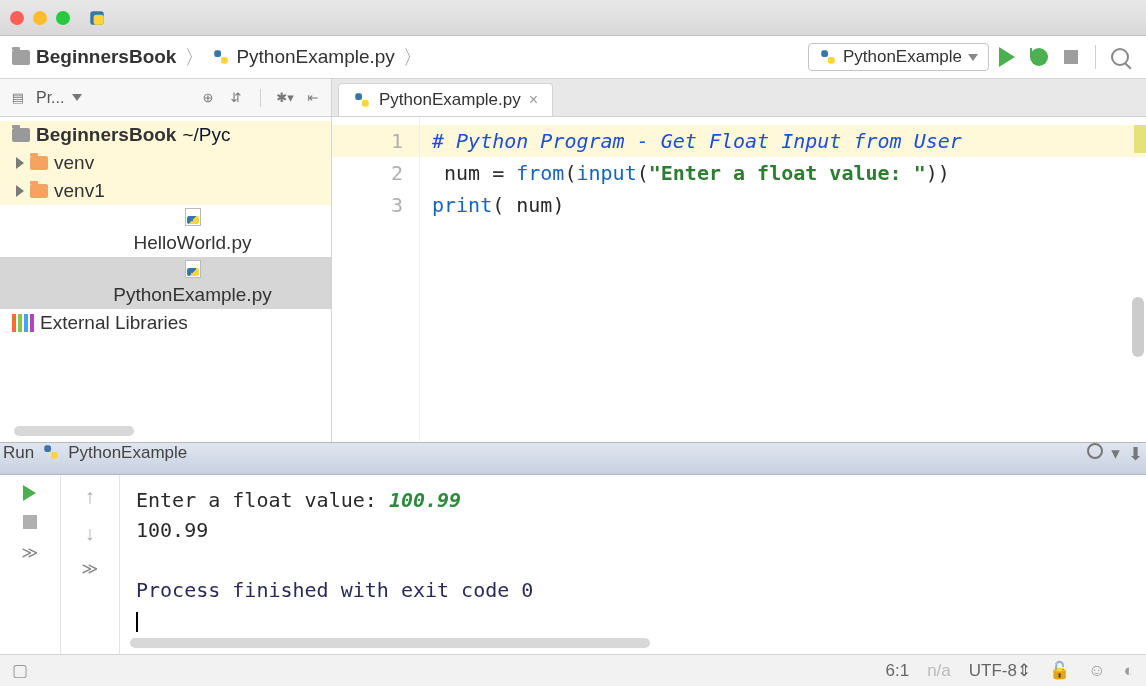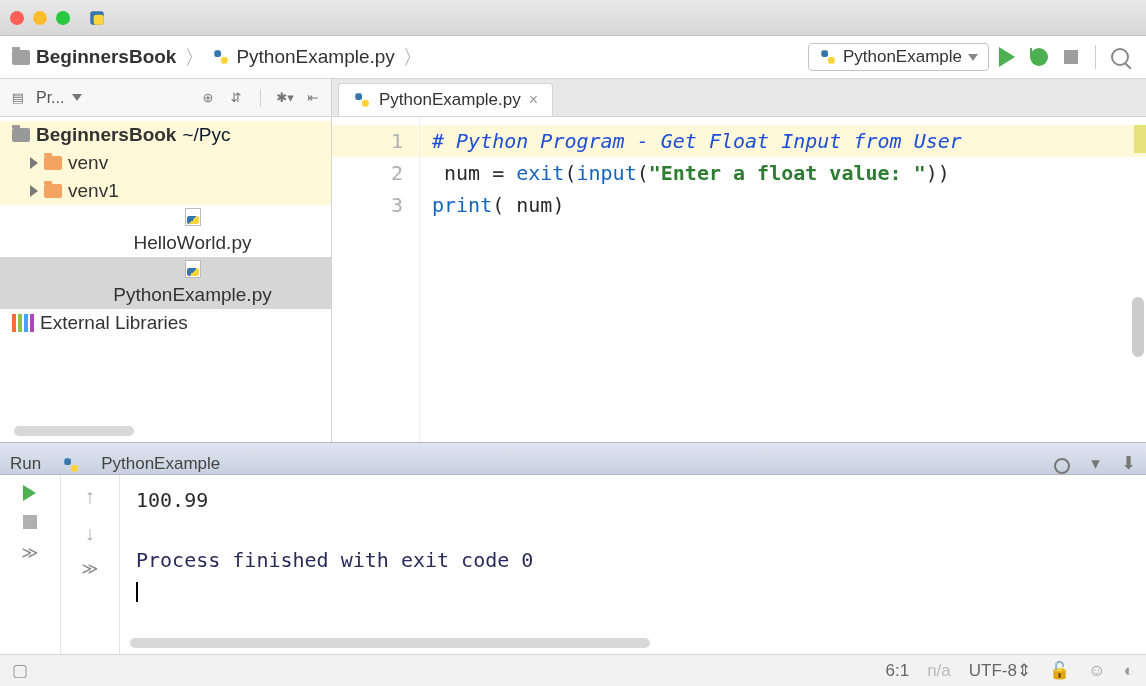--- a/index.html
+++ b/index.html
@@ -55,21 +55,21 @@
 .search-icon::after{content:"";position:absolute;width:2px;height:8px;background:#888;transform:rotate(-45deg);bottom:-6px;right:-2px;}
 .vsep{width:1px;height:24px;background:#d0d0d0;margin:0 6px;}
 
 .main{flex:1;display:flex;overflow:hidden;}
 .sidebar{width:332px;background:#fff;border-right:1px solid #d4d4d4;display:flex;flex-direction:column;}
 .side-tools{height:38px;border-bottom:1px solid #d4d4d4;background:#f7f7f7;display:flex;align-items:center;padding:0 8px;gap:8px;}
 .side-tools .lbl{font-size:16px;color:#555;}
 .side-tools .mini{width:20px;height:20px;display:flex;align-items:center;justify-content:center;color:#777;}
 .tree{flex:1;overflow:auto;padding-top:4px;font-size:19px;}
 .tree-row{display:flex;align-items:center;gap:6px;padding:3px 8px 3px 12px;white-space:nowrap;}
-.tree-row.l1{padding-left:30px;}
+.tree-row.l1{padding-left:16px;}
 .tree-row.l2{padding-left:62px;flex-direction:column;}
 .tree-row.sel{background:#d6d6d6;}
 .tree-row.hl{background:#fff9d9;}
 .disclose{width:0;height:0;border-top:6px solid transparent;border-bottom:6px solid transparent;border-left:8px solid #7a7a7a;}
 .folder-o{width:18px;height:14px;background:#f4a460;border-radius:2px;position:relative;}
 .folder-o::before{content:"";position:absolute;top:-3px;left:0;width:8px;height:3px;background:#f4a460;border-radius:1px 1px 0 0;}
 .folder-g{width:18px;height:14px;background:#999;border-radius:2px;position:relative;}
 .folder-g::before{content:"";position:absolute;top:-3px;left:0;width:8px;height:3px;background:#999;border-radius:1px 1px 0 0;}
 .pyfile{width:16px;height:18px;background:#fff;border:1px solid #bbb;position:relative;}
 .pyfile::after{content:"";position:absolute;bottom:1px;left:1px;width:12px;height:8px;background:linear-gradient(135deg,#3776ab 50%,#ffd43b 50%);border-radius:2px;}
@@ -93,21 +93,21 @@
 .code .hl-line{background:#fff9d9;display:block;margin:0 -12px;padding:0 12px;}
 .c-comment{color:#1d4ed8;font-style:italic;}
 .c-fn{color:#1565c0;}
 .c-str{color:#2e7d32;font-weight:bold;}
 .c-var{color:#2a2a2a;margin-left:12px;}
 .c-paren{color:#2a2a2a;}
 .mini-scroll{position:absolute;right:2px;top:8px;width:12px;height:80px;background:#ccc;border-radius:6px;}
 .marker{position:absolute;right:0;top:8px;width:12px;height:28px;background:#e6e27a;}
 
 .run-panel{height:212px;border-top:1px solid #b8b8b8;display:flex;flex-direction:column;background:#fff;}
-.run-header{height:32px;background:linear-gradient(#e0e6f0,#c8d0e0);border-bottom:1px solid #b0b8c8;display:flex;align-items:flex-end;padding:0 10px;gap:21px;font-size:17px;color:#444;}
+.run-header{height:32px;background:linear-gradient(#e0e6f0,#c8d0e0);border-bottom:1px solid #b0b8c8;display:flex;align-items:flex-start;padding:0 3px;gap:8px;font-size:17px;color:#444;}
 .run-header .spacer{flex:1;}
 .gear-icon{width:16px;height:16px;border:2px solid #777;border-radius:50%;position:relative;}
 .dl-icon{color:#777;font-size:18px;}
 .run-body{flex:1;display:flex;}
 .run-gutter{width:120px;background:#fff;border-right:1px solid #e4e4e4;display:flex;}
 .run-col{width:50%;display:flex;flex-direction:column;align-items:center;padding-top:10px;gap:14px;}
 .run-col+.run-col{border-left:1px solid #e4e4e4;}
 .arrow-up,.arrow-down{color:#b0b0b0;font-size:20px;}
 .dbl-chev{color:#888;font-size:16px;}
 .console{flex:1;font-family:Menlo,Consolas,monospace;font-size:20px;padding:10px 16px;line-height:30px;position:relative;}
@@ -243,21 +243,21 @@
         <span>PythonExample.py</span>
         <span class="x">×</span>
       </div>
     </div>
     <div class="code-area">
       <div class="gutter">
         <div class="hl-line">1</div>
         <div>2</div>
         <div>3</div>
       </div>
-      <div class="code"><span class="hl-line"><span class="c-comment"># Python Program - Get Float Input from User</span></span><span><span class="c-var">num</span><span> = </span><span class="c-fn">exit</span><span class="c-paren">(</span><span class="c-fn">input</span><span class="c-paren">(</span><span class="c-str">"Enter a float value: "</span><span class="c-paren">))</span></span>
+      <div class="code"><span class="hl-line"><span class="c-comment"># Python Program - Get Float Input from User</span></span><span><span class="c-var">num</span><span> = </span><span class="c-fn">from</span><span class="c-paren">(</span><span class="c-fn">input</span><span class="c-paren">(</span><span class="c-str">"Enter a float value: "</span><span class="c-paren">))</span></span>
 <span><span class="c-fn">print</span><span class="c-paren">(</span><span class="c-var">num</span><span class="c-paren">)</span></span></div>
       <div class="marker"></div>
       <div class="mini-scroll" style="top:180px;height:60px;"></div>
     </div>
   </div>
 </div>
 
 <div class="run-panel">
   <div class="run-header">
     <span>Run</span>
@@ -284,20 +284,21 @@
           </div>
         <div class="dbl-chev">≫</div>
       </div>
       <div class="run-col">
         <div class="arrow-up">↑</div>
         <div class="arrow-down">↓</div>
         <div class="dbl-chev">≫</div>
       </div>
     </div>
     <div class="console">
+      <div><span class="prompt">Enter a float value: </span><span class="input">100.99</span></div>
       <div class="out">100.99</div>
       <div>&nbsp;</div>
       <div class="exit">Process finished with exit code 0</div>
       <div><span class="cursor"></span></div>
       <div class="console-scroll"></div>
     </div>
   </div>
 </div>
 
 <div class="statusbar">

